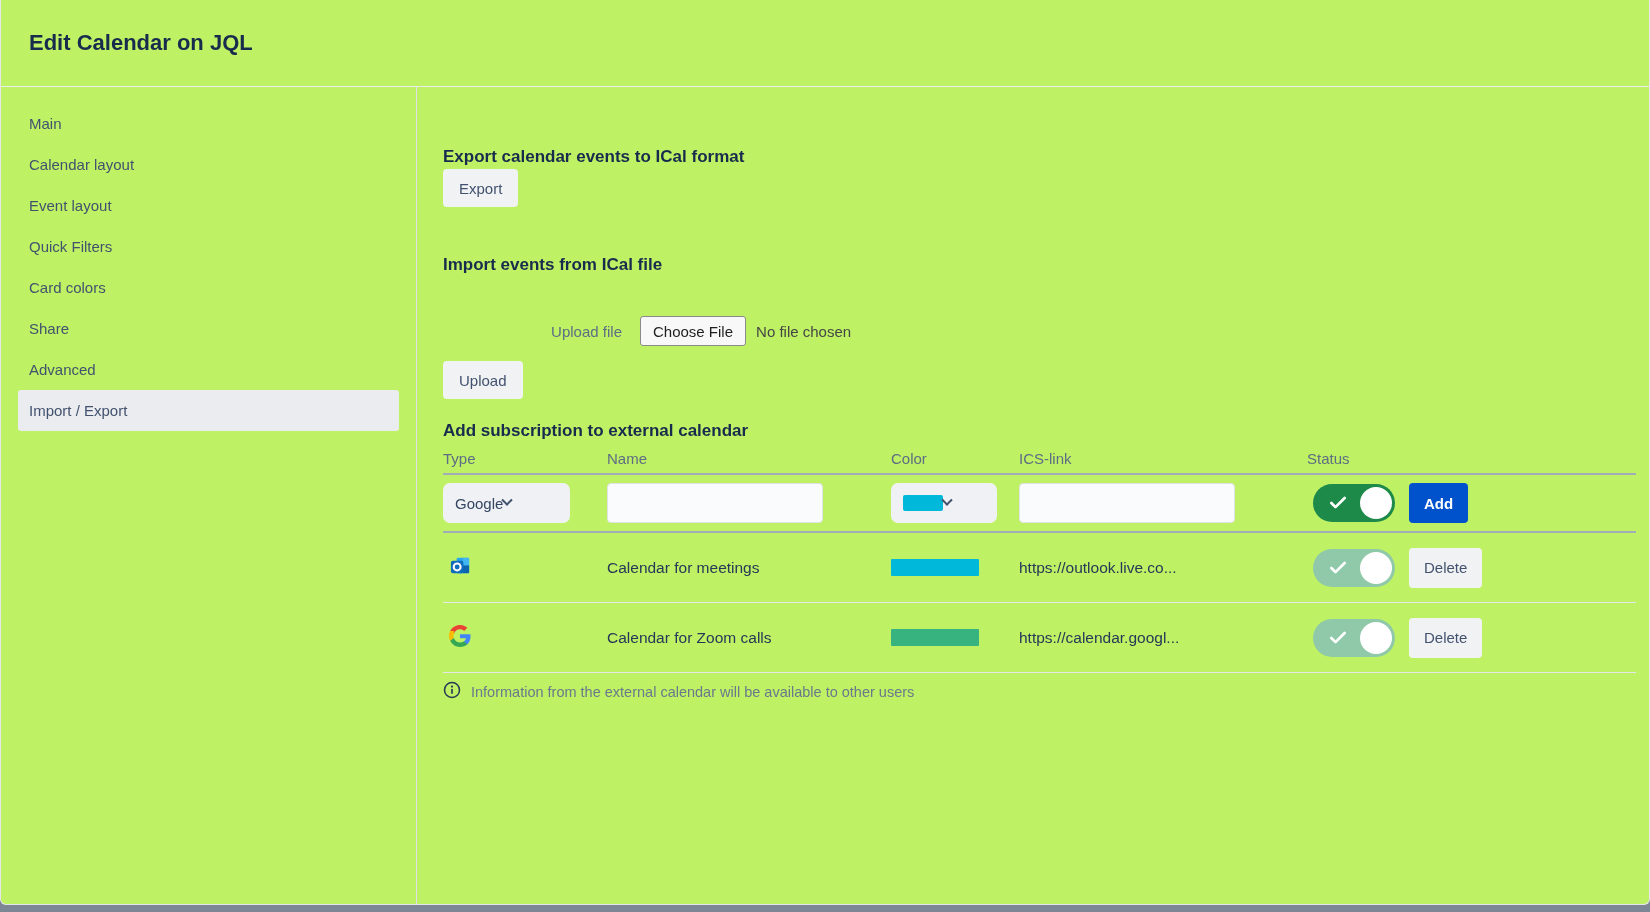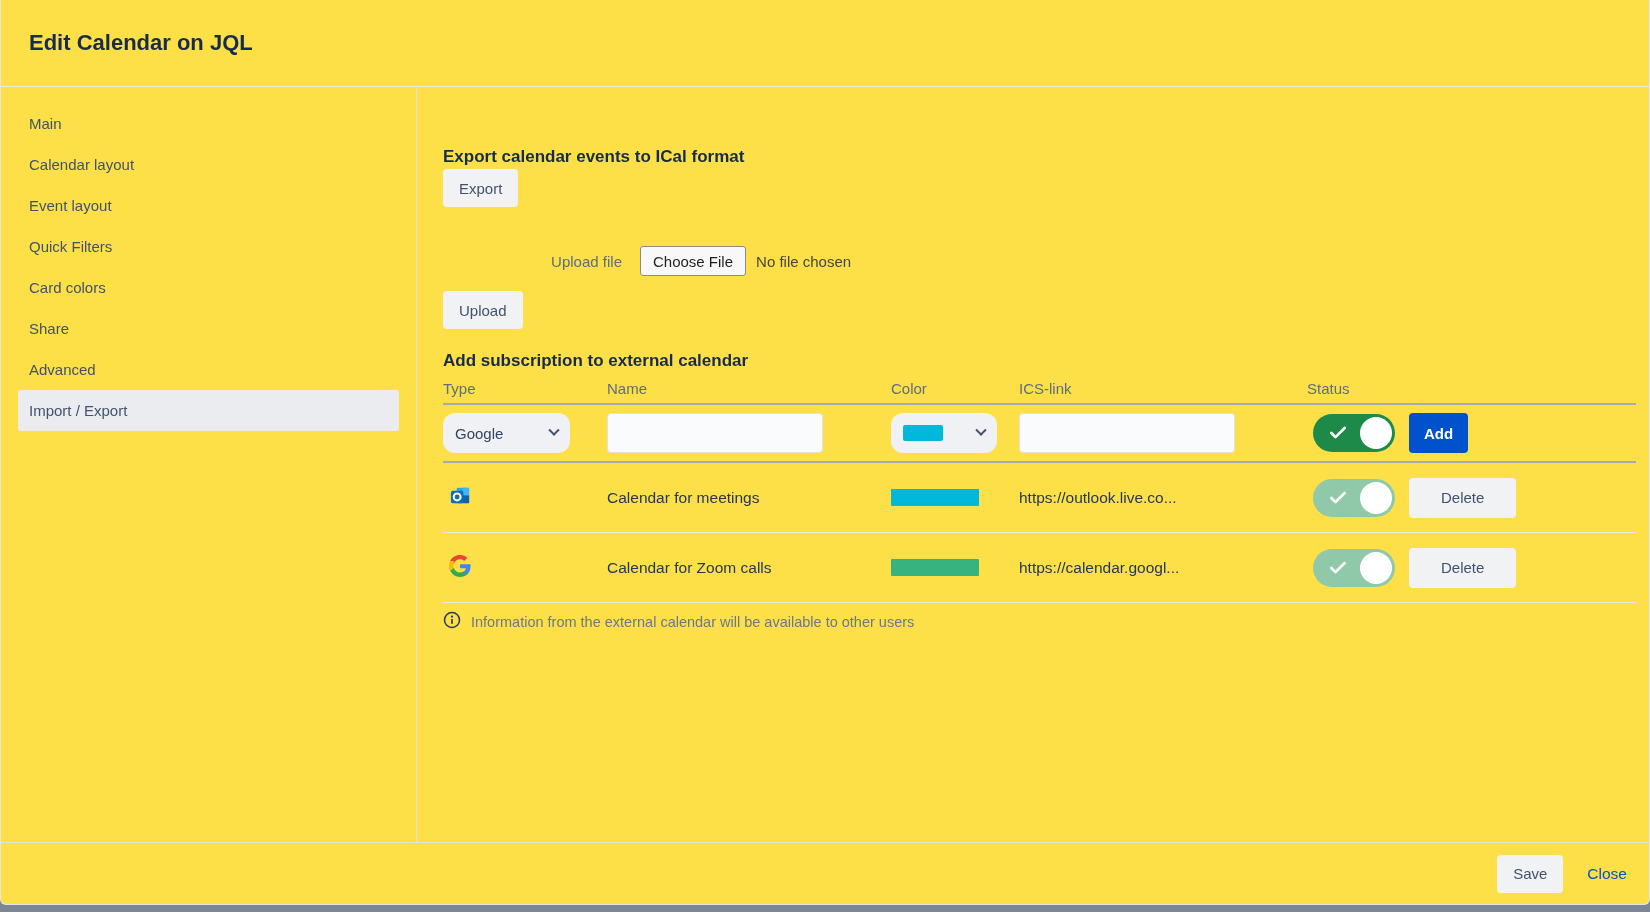--- a/index.html
+++ b/index.html
@@ -5,21 +5,21 @@
   * { margin:0; padding:0; box-sizing:border-box; }
   html,body { width:1650px; height:912px; }
   body {
     font-family:"Liberation Sans", sans-serif;
     background:#7C8694;
     color:#172B4D;
     overflow:hidden;
   }
   .dialog {
     position:absolute; left:0; top:0; width:1650px; height:905px;
-    background:#fde047;
+    background:#bef264;
     border:1px solid #E4E6EA;
     border-top:none;
     border-radius:0 0 6px 6px;
     display:flex; flex-direction:column;
   }
   
   .dlg-header {
     height:87px; flex:0 0 87px;
     border-bottom:1px solid #EBECF0;
     display:flex; align-items:center;
@@ -50,21 +50,21 @@
   .section-heading { font-size:17px; font-weight:700; color:#172B4D; line-height:24px; }
 
   .btn {
     display:inline-flex; align-items:center; justify-content:center;
     border:none; border-radius:4px; cursor:pointer;
     font-family:"Liberation Sans", sans-serif;
     font-size:15px;
   }
   .btn-subtle { background:#F1F2F4; color:#42526E; height:38px; padding:0 16px; }
   .btn-primary { background:#0052CC; color:#fff; font-weight:700; height:40px; padding:0 15px; }
-  .btn-row { background:#F1F2F4; color:#42526E; height:40px; padding:0 32px; }
+  .btn-row { background:#F1F2F4; color:#42526E; height:40px; padding:0 15px; }
 
   .export-btn { }
   .import-heading { margin-top:46px; }
 
   .upload-row { margin-top:34px; display:flex; align-items:center; height:40px; }
   .upload-label { width:179px; text-align:right; font-size:15px; color:#5E6C84; }
   .file-btn {
     margin-left:18px; height:30px; padding:0 12px;
     background:#F8F8F8; border:1px solid #8A8A8A; border-radius:3px;
     font-size:15px; color:#1F1F1F; cursor:pointer;
@@ -81,22 +81,22 @@
     display:grid;
     grid-template-columns:164px 284px 128px 288px 1fr;
     align-items:center;
   }
   .thead-row { height:32px; border-bottom:2px solid #A2ABB8; }
   .thead-row .th { font-size:15px; color:#5E6C84; }
   .add-row { height:58px; border-bottom:2px solid #A2ABB8; }
   .data-row { height:70px; border-bottom:1px solid #E4E7EB; }
 
   .select-box {
-    height:40px; background:#EFF1F4; border-radius:12px;
-    display:flex; align-items:center; justify-content:space-between;
+    height:40px; background:#EFF1F4; border-radius:7px;
+    display:flex; align-items:center; 
     padding:0 12px; cursor:pointer;
   }
   .type-select { width:127px; font-size:15px; color:#344563; }
   .color-select { width:106px; }
   .chevron {
     width:8px; height:8px; flex:0 0 8px;
     border-right:2px solid #42526E; border-bottom:2px solid #42526E;
     transform:rotate(45deg) translate(-2px,-2px);
   }
   .text-input {
@@ -157,20 +157,21 @@
       <div class="side-item">Share</div>
       <div class="side-item">Advanced</div>
       <div class="side-item selected">Import / Export</div>
     </div>
 
     <div class="content">
 
       <div class="section-heading">Export calendar events to ICal format</div>
       <button class="btn btn-subtle export-btn">Export</button>
 
+      <div class="section-heading import-heading">Import events from ICal file</div>
       <div class="upload-row">
         <span class="upload-label">Upload file</span>
         <button class="file-btn">Choose File</button>
         <span class="file-none">No file chosen</span>
       </div>
       <button class="btn btn-subtle upload-btn">Upload</button>
 
       <div class="section-heading subs-heading">Add subscription to external calendar</div>
 
       <div class="subs-table">
@@ -283,18 +284,14 @@
               <rect x="10.9" y="10.2" width="2.2" height="7.2" rx="1.1" fill="#253858"></rect>
             </svg>
           </span>
           <span class="info-text">Information from the external calendar will be available to other users</span>
         </div>
 
       </div>
     </div>
   </div>
 
-  <div class="dlg-footer">
-    <button class="btn btn-subtle">Save</button>
-    <a class="close-link">Close</a>
-  </div>
 
 </div>
 
 </body></html>

